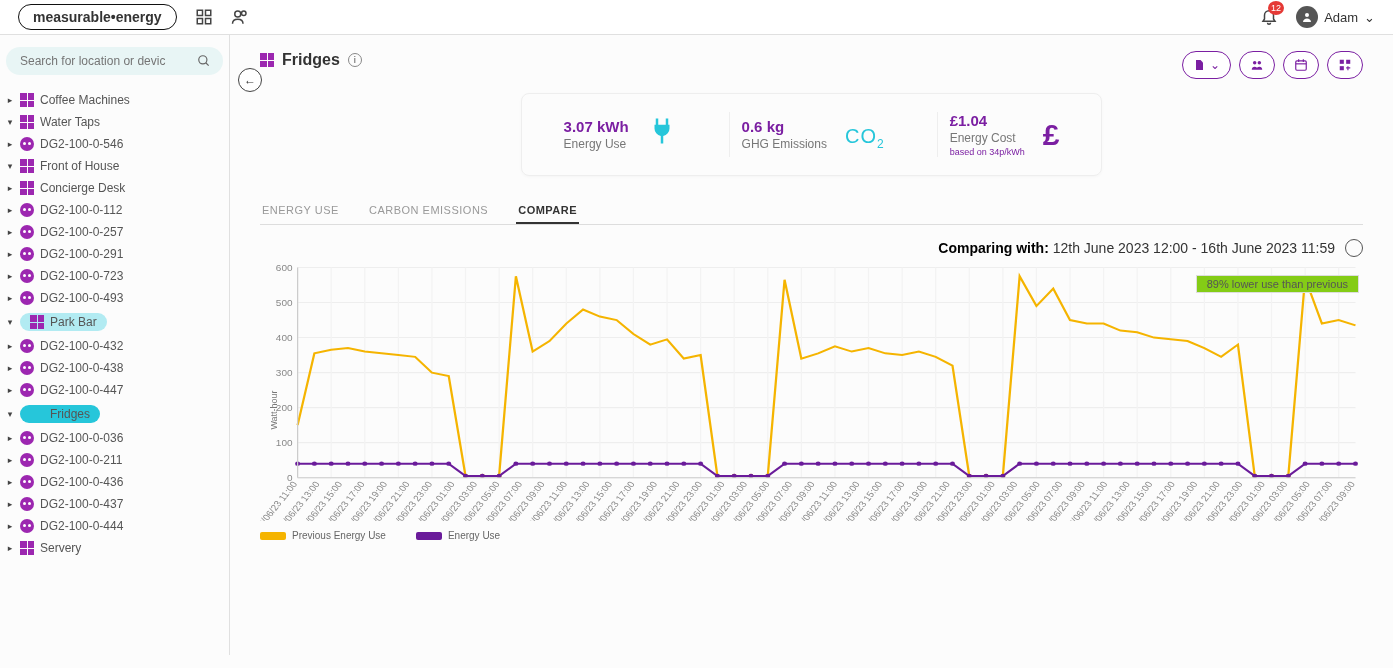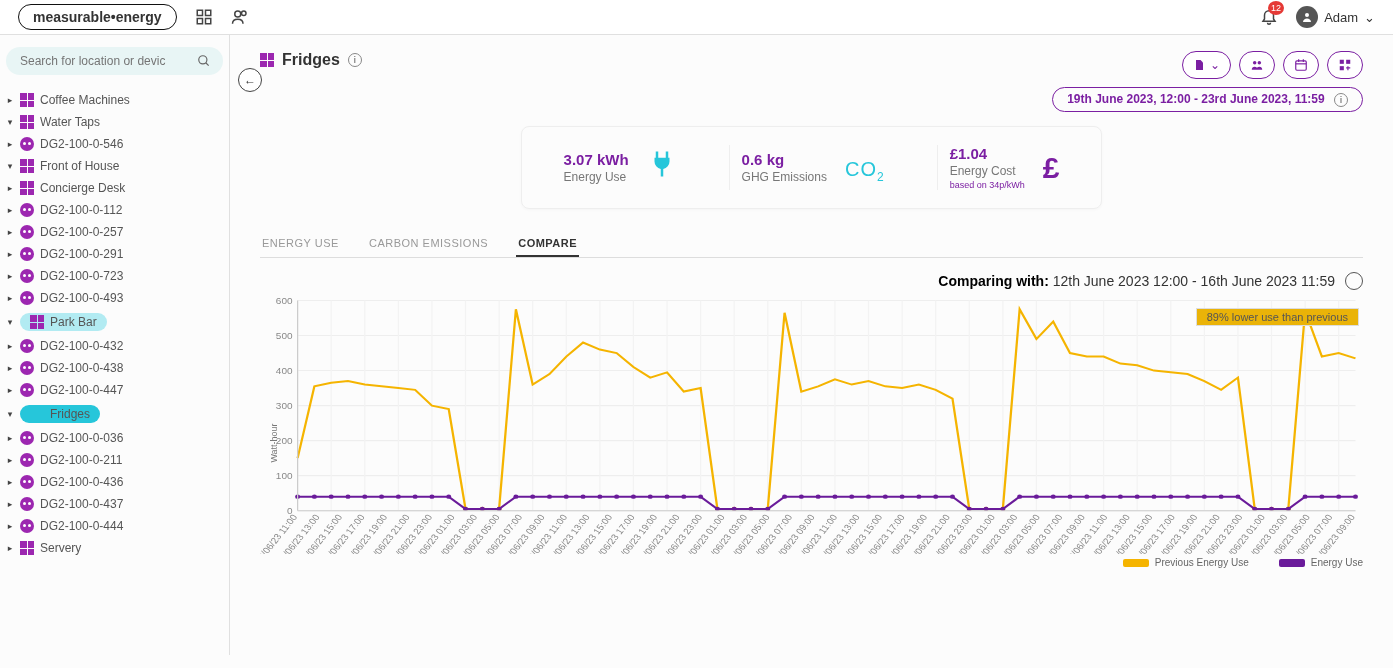--- a/index.html
+++ b/index.html
@@ -67,25 +67,25 @@
   
   .tabs{display:flex;gap:26px;border-bottom:1px solid #ddd;margin-bottom:14px;font-size:11px;letter-spacing:.5px}
   .tab{padding:6px 2px;color:#999;cursor:pointer}
   .tab.active{color:#333;border-bottom:2px solid #333;font-weight:600}
   
   .compare-head{display:flex;justify-content:flex-end;align-items:center;gap:10px;font-size:14px;margin-bottom:4px}
   .compare-head b{color:#000}
   .hist-icon{width:18px;height:18px;border:1.5px solid #555;border-radius:50%;display:inline-block;position:relative}
   
   .chart-wrap{position:relative;height:300px}
-  .chart-note{position:absolute;right:4px;top:14px;background:#eab308;border:1px solid #ddd;padding:2px 10px;font-size:11px;color:#555;z-index:2}
+  .chart-note{position:absolute;right:4px;top:14px;background:#84cc16;border:1px solid #ddd;padding:2px 10px;font-size:11px;color:#555;z-index:2}
   .ylab{position:absolute;left:-6px;top:48%;transform:rotate(-90deg);font-size:9px;color:#777}
   svg.chart{width:100%;height:260px}
   .xlabels{font-size:8px;color:#777}
-  .legend{display:flex;justify-content:flex-end;gap:30px;font-size:10px;color:#666;}
+  .legend{display:flex;justify-content:flex-start;gap:30px;font-size:10px;color:#666;margin-top:6px}
   .legend .sw{display:inline-block;width:26px;height:8px;border-radius:2px;vertical-align:middle;margin-right:6px}
 </style>
 </head>
 <body>
 
 <div class="topbar">
   <div class="logo">
     <span>measurable</span><span class="dot">•</span><span>energy</span>
   </div>
   <svg class="top-icon" viewBox="0 0 24 24" fill="none" stroke="currentColor" stroke-width="2">
@@ -314,24 +314,20 @@
               </svg>
           </div>
           <div class="rbtn">
             <svg width="14" height="14" viewBox="0 0 24 24" fill="currentColor">
                 <rect x="3" y="3" width="7" height="7"></rect>
                 <rect x="14" y="3" width="7" height="7"></rect>
                 <rect x="3" y="14" width="7" height="7"></rect>
                 <path d="M17 14v7M14 17h7" stroke="currentColor" stroke-width="2" fill="none"></path>
               </svg>
           </div>
-        </div>
-        <div class="date-pill">
-          <span>19th June 2023, 12:00 - 23rd June 2023, 11:59</span>
-          <span class="info-circ" style="margin-left:6px">i</span>
         </div>
       </div>
     </div>
 
     <div class="kpis" id="kpis">
         <div class="kpi">
           <div class="kpi-text">
             <div class="kpi-val">3.07 kWh</div>
             <div class="kpi-label">Energy Use</div>
           </div>

